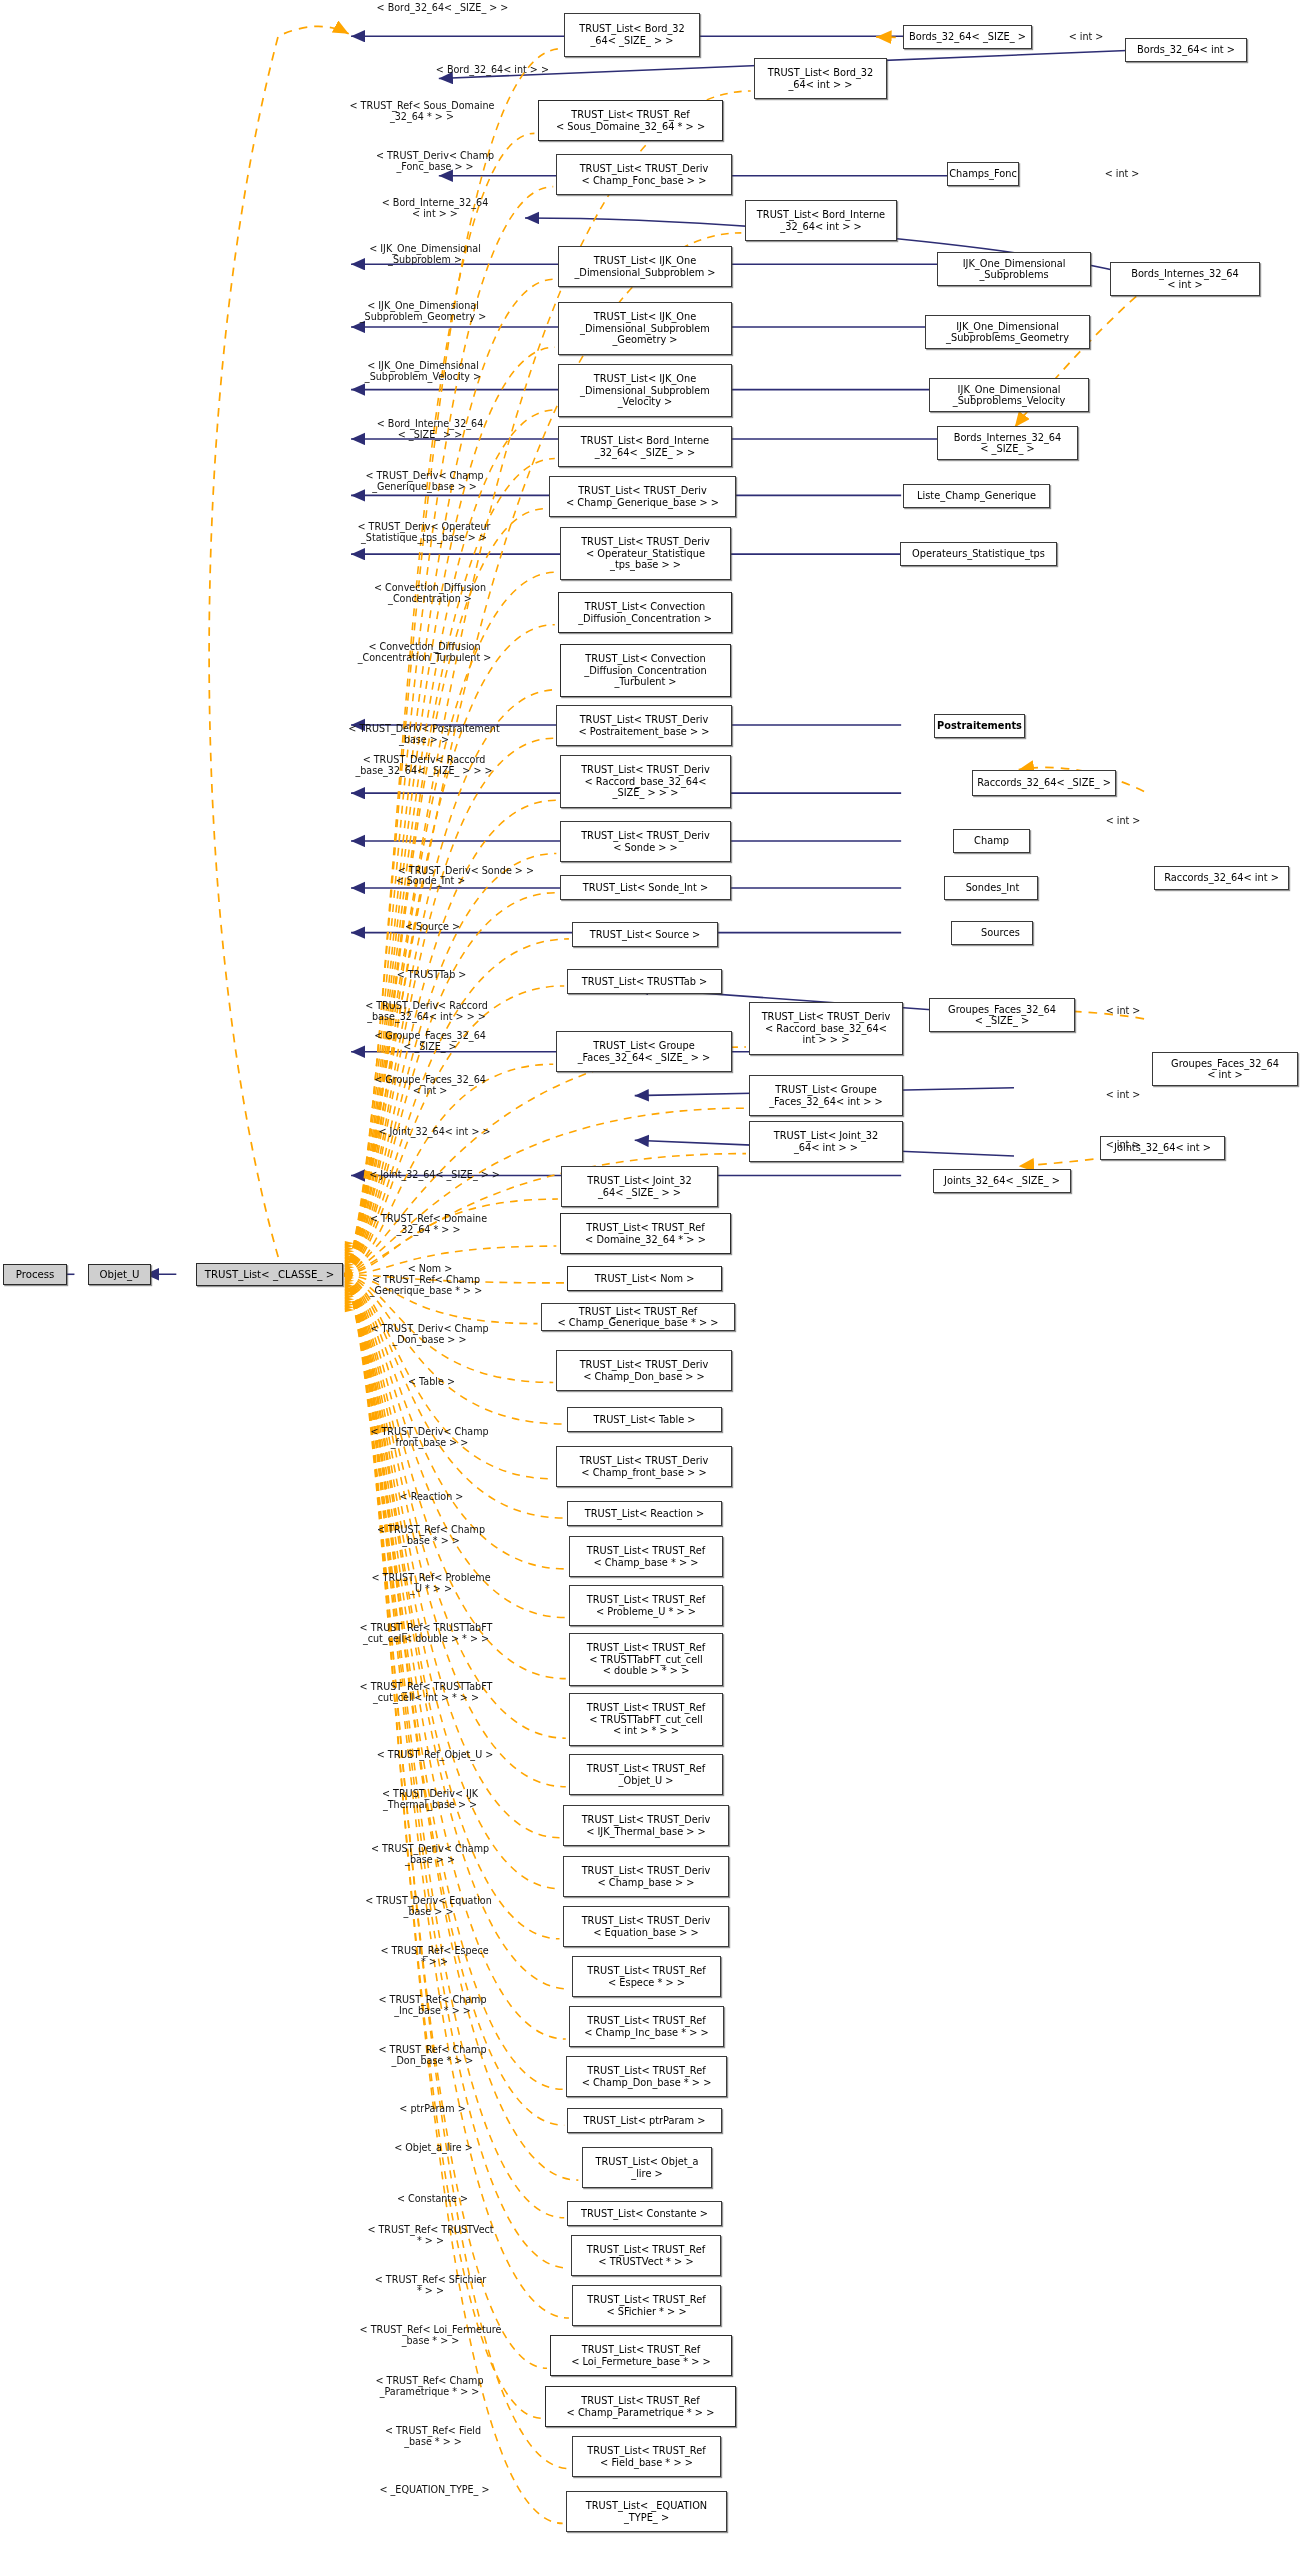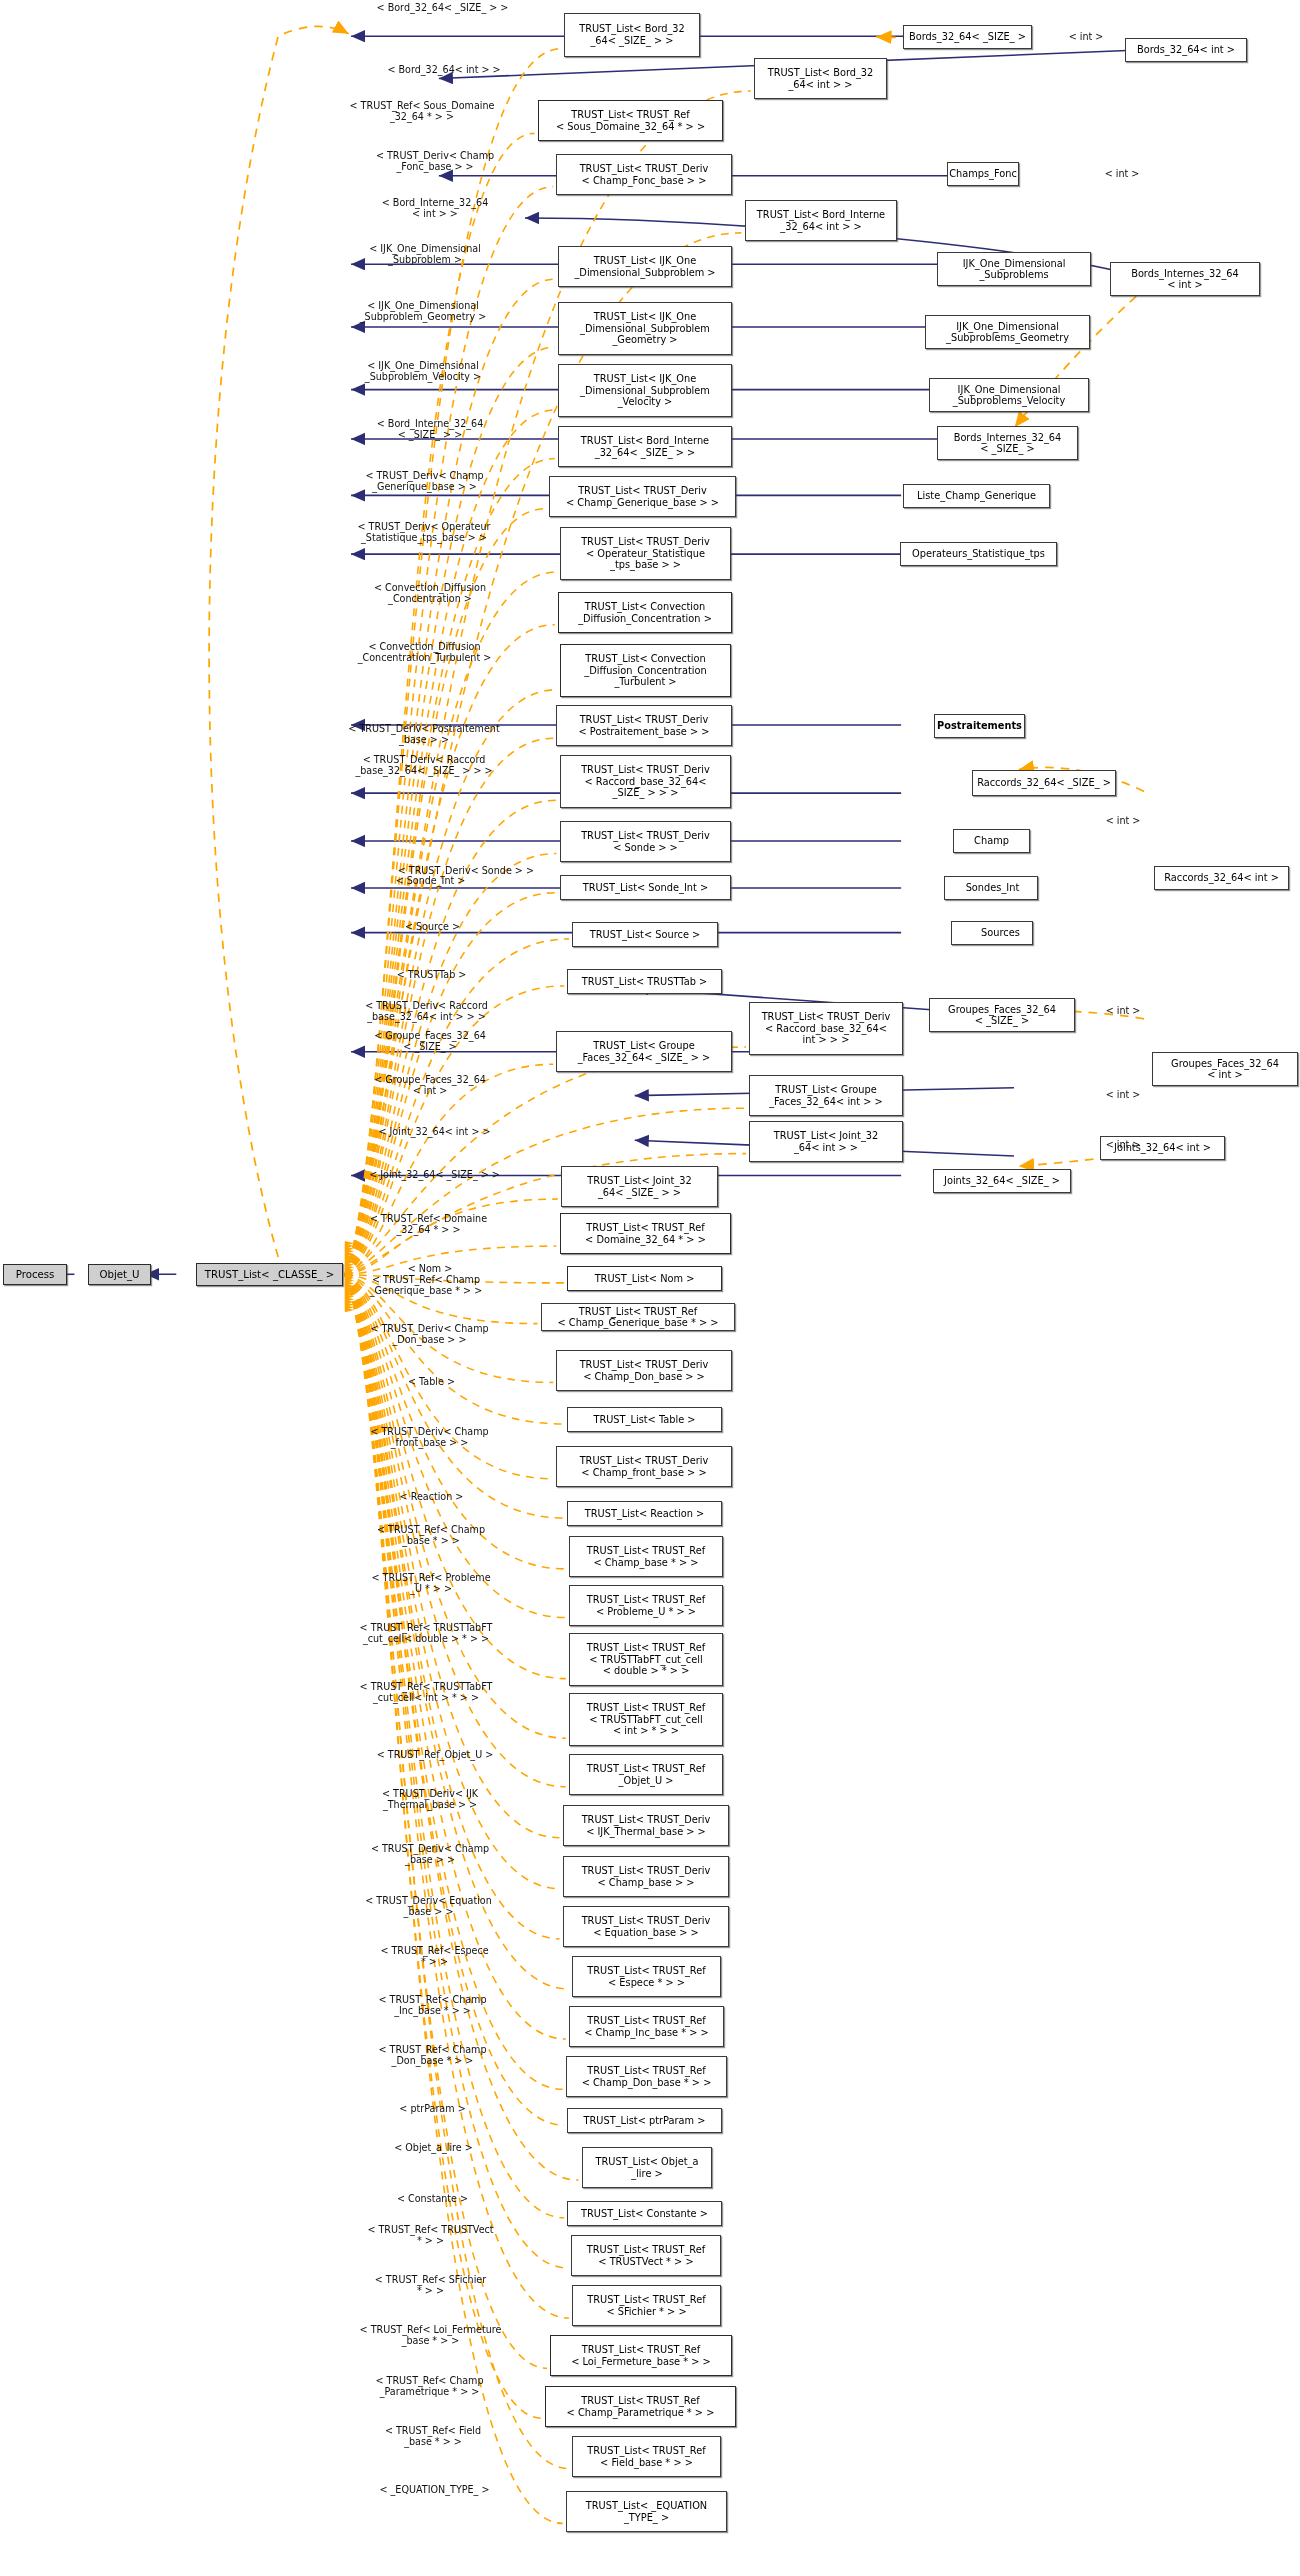--- a/index.html
+++ b/index.html
@@ -299,21 +299,21 @@
   <div class="node thick" style="left:944px;top:876px;width:94px;height:23.5px;padding-left:6px;">Sondes_Int</div>
   <div class="node thick" style="left:951px;top:921px;width:82px;height:23.5px;padding-left:20px;">Sources</div>
   <div class="node thick" style="left:929px;top:998px;width:146px;height:34px;">Groupes_Faces_32_64
 &lt; _SIZE_ &gt;</div>
   <div class="node thick" style="left:1152px;top:1052px;width:146px;height:34px;">Groupes_Faces_32_64
 &lt; int &gt;</div>
   <div class="node thick" style="left:933px;top:1169px;width:138px;height:23.5px;">Joints_32_64&lt; _SIZE_ &gt;</div>
   <div class="node thick" style="left:1100px;top:1136px;width:125px;height:23.5px;">Joints_32_64&lt; int &gt;</div>
 
   <div class="elabel" style="left:329px;top:1.6px;width:227px;">&lt; Bord_32_64&lt; _SIZE_ &gt; &gt;</div>
-  <div class="elabel" style="left:339px;top:64px;width:210px;">&lt; Bord_32_64&lt; int &gt; &gt;</div>
+  <div class="elabel" style="left:339px;top:64px;width:210px;text-align:right;">&lt; Bord_32_64&lt; int &gt; &gt;</div>
   <div class="elabel" style="left:313px;top:100px;width:218px;">&lt; TRUST_Ref&lt; Sous_Domaine
 _32_64 * &gt; &gt;</div>
   <div class="elabel" style="left:337px;top:150px;width:196px;">&lt; TRUST_Deriv&lt; Champ
 _Fonc_base &gt; &gt;</div>
   <div class="elabel" style="left:337px;top:197px;width:196px;">&lt; Bord_Interne_32_64
 &lt; int &gt; &gt;</div>
   <div class="elabel" style="left:317px;top:243px;width:216px;">&lt; IJK_One_Dimensional
 _Subproblem &gt;</div>
   <div class="elabel" style="left:307px;top:300px;width:232px;">&lt; IJK_One_Dimensional
 _Subproblem_Geometry &gt;</div>

